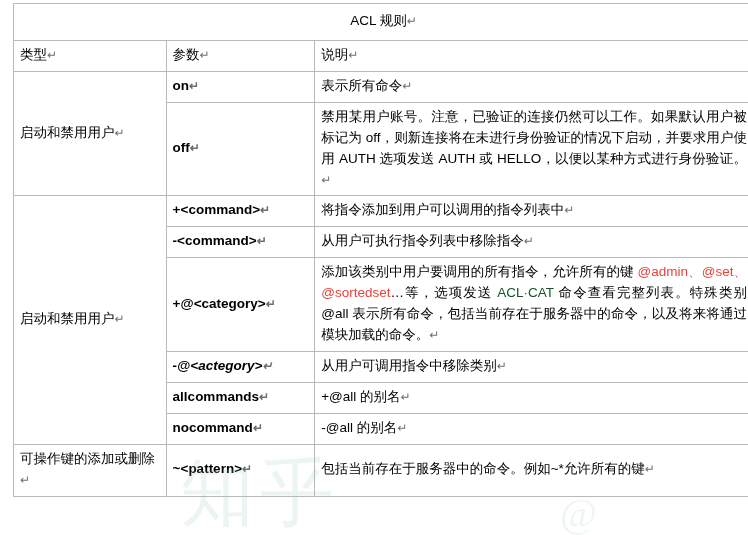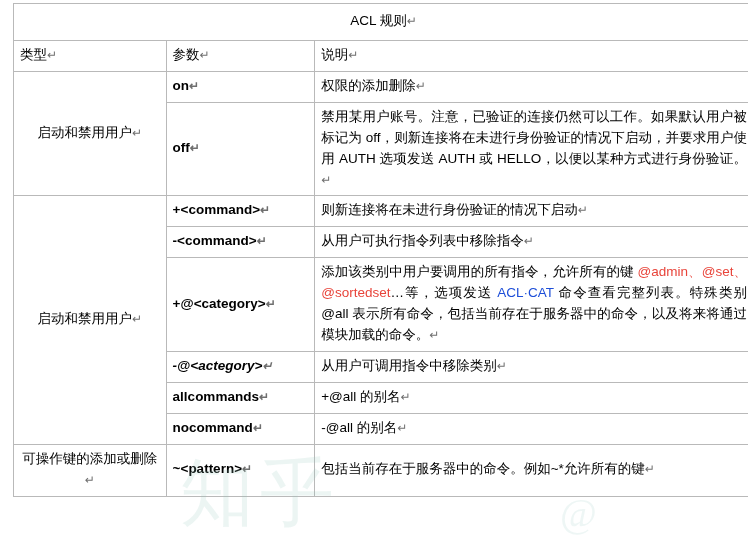--- a/index.html
+++ b/index.html
@@ -52,21 +52,20 @@
   .param {
     font-weight: bold;
   }
   .param-italic {
     font-style: italic;
     font-weight: bold;
     text-align: left;
   }
   .type-cell {
     vertical-align: middle;
-    text-align: center;
   }
   .desc-cell {
     vertical-align: top;
     text-align: justify;
   }
   .desc-mid {
     vertical-align: middle;
   }
   .pilcrow {
     color: #6f6f6f;
@@ -113,42 +112,42 @@
       </tr>
       <tr class="hdr">
         <td><span>类型</span><span class="pilcrow">↵</span></td>
         <td><span>参数</span><span class="pilcrow">↵</span></td>
         <td><span>说明</span><span class="pilcrow">↵</span></td>
       </tr>
 
       <tr>
         <td class="type-cell" rowspan="2"><span>启动和禁用用户</span><span class="pilcrow">↵</span></td>
         <td class="param"><span>on</span><span class="pilcrow">↵</span></td>
-        <td class="desc-cell desc-mid"><span>权限的添加删除</span><span class="pilcrow">↵</span></td>
+        <td class="desc-cell desc-mid"><span>表示所有命令</span><span class="pilcrow">↵</span></td>
       </tr>
 
       <tr>
         <td class="param"><span>off</span><span class="pilcrow">↵</span></td>
         <td class="desc-cell"><span>禁用某用户账号。注意，已验证的连接仍然可以工作。如果默认用户被标记为 off，则新连接将在未进行身份验证的情况下启动，并要求用户使用 AUTH 选项发送 AUTH 或 HELLO，以便以某种方式进行身份验证。</span><span class="pilcrow">↵</span></td>
       </tr>
 
       <tr>
         <td class="type-cell" rowspan="6"><span>启动和禁用用户</span><span class="pilcrow">↵</span></td>
         <td class="param"><span>+&lt;command&gt;</span><span class="pilcrow">↵</span></td>
-        <td class="desc-cell desc-mid"><span>则新连接将在未进行身份验证的情况下启动</span><span class="pilcrow">↵</span></td>
+        <td class="desc-cell desc-mid"><span>将指令添加到用户可以调用的指令列表中</span><span class="pilcrow">↵</span></td>
       </tr>
 
       <tr>
         <td class="param"><span>-&lt;command&gt;</span><span class="pilcrow">↵</span></td>
         <td class="desc-cell desc-mid"><span>从用户可执行指令列表中移除指令</span><span class="pilcrow">↵</span></td>
       </tr>
 
       <tr>
         <td class="param"><span>+@&lt;category&gt;</span><span class="pilcrow">↵</span></td>
-        <td class="desc-cell"><span id="rich-desc"><span>添加该类别中用户要调用的所有指令，允许所有的键 </span><span style="color: rgb(232, 68, 58);">@admin、@set、@sortedset</span><span>…等，选项发送 </span><span style="color: #1d4ed8;">ACL·CAT</span><span> 命令查看完整列表。特殊类别@all 表示所有命令，包括当前存在于服务器中的命令，以及将来将通过模块加载的命令。</span></span><span class="pilcrow">↵</span></td>
+        <td class="desc-cell"><span id="rich-desc"><span>添加该类别中用户要调用的所有指令，允许所有的键 </span><span style="color: rgb(232, 68, 58);">@admin、@set、@sortedset</span><span>…等，选项发送 </span><span style="color: #14532d;">ACL·CAT</span><span> 命令查看完整列表。特殊类别@all 表示所有命令，包括当前存在于服务器中的命令，以及将来将通过模块加载的命令。</span></span><span class="pilcrow">↵</span></td>
       </tr>
 
       <tr>
         <td class="param-italic"><span>-@&lt;actegory&gt;</span><span class="pilcrow">↵</span></td>
         <td class="desc-cell desc-mid"><span>从用户可调用指令中移除类别</span><span class="pilcrow">↵</span></td>
       </tr>
 
       <tr>
         <td class="param"><span>allcommands</span><span class="pilcrow">↵</span></td>
         <td class="desc-cell desc-mid"><span>+@all 的别名</span><span class="pilcrow">↵</span></td>

